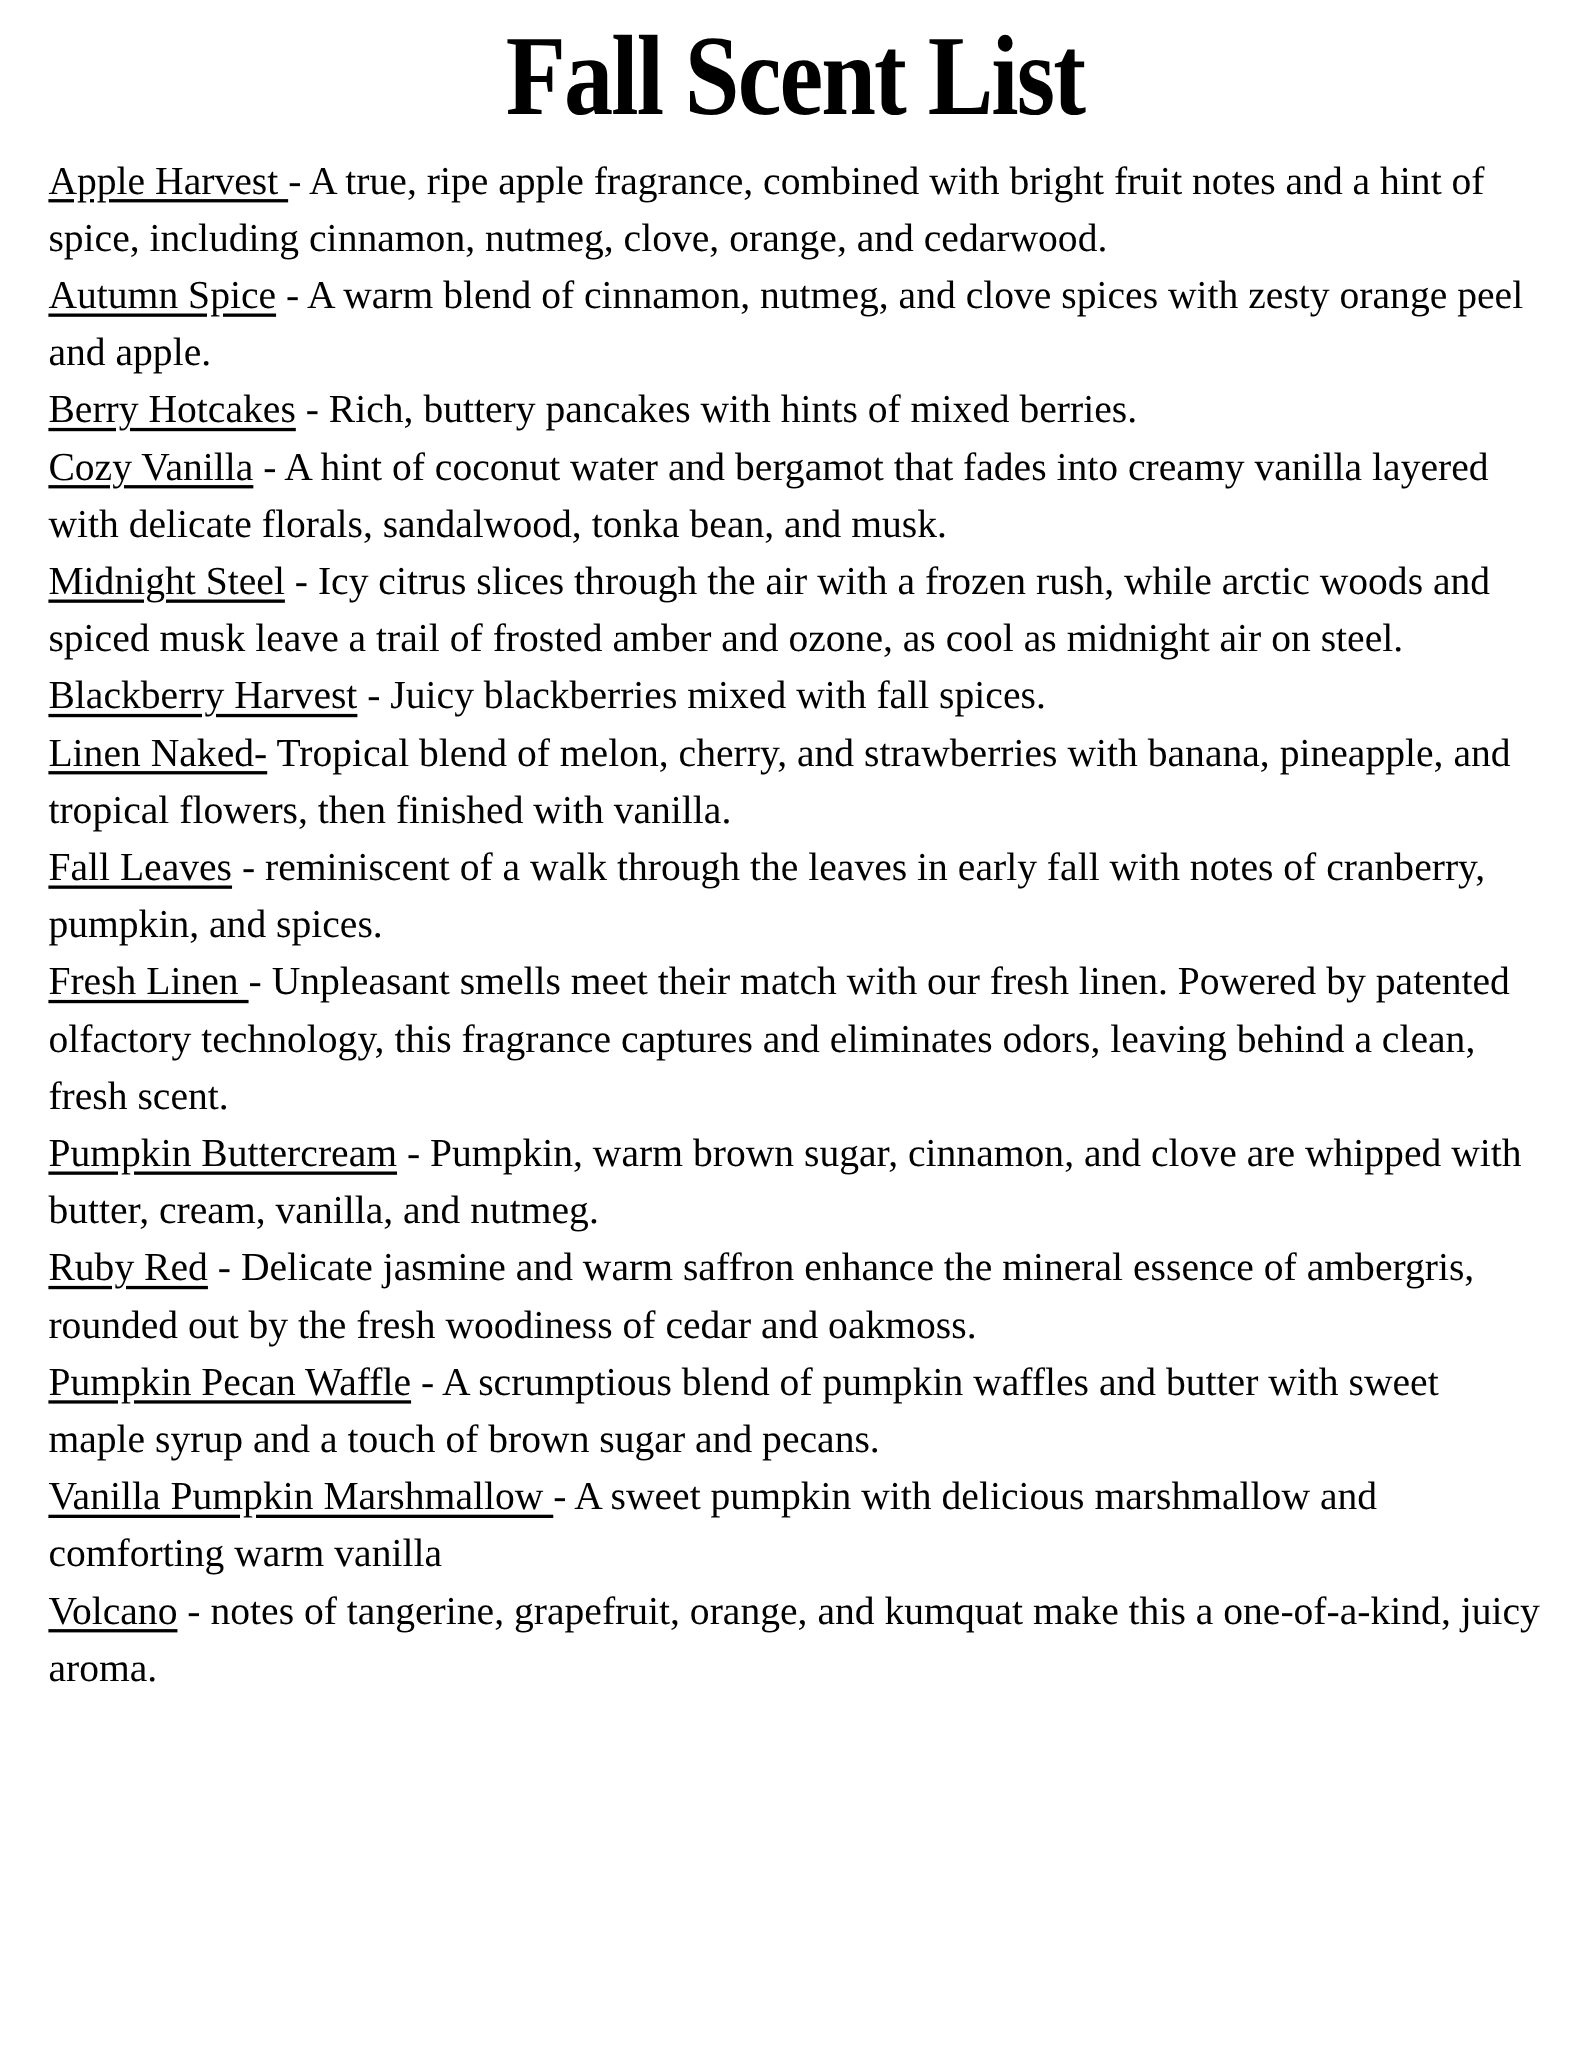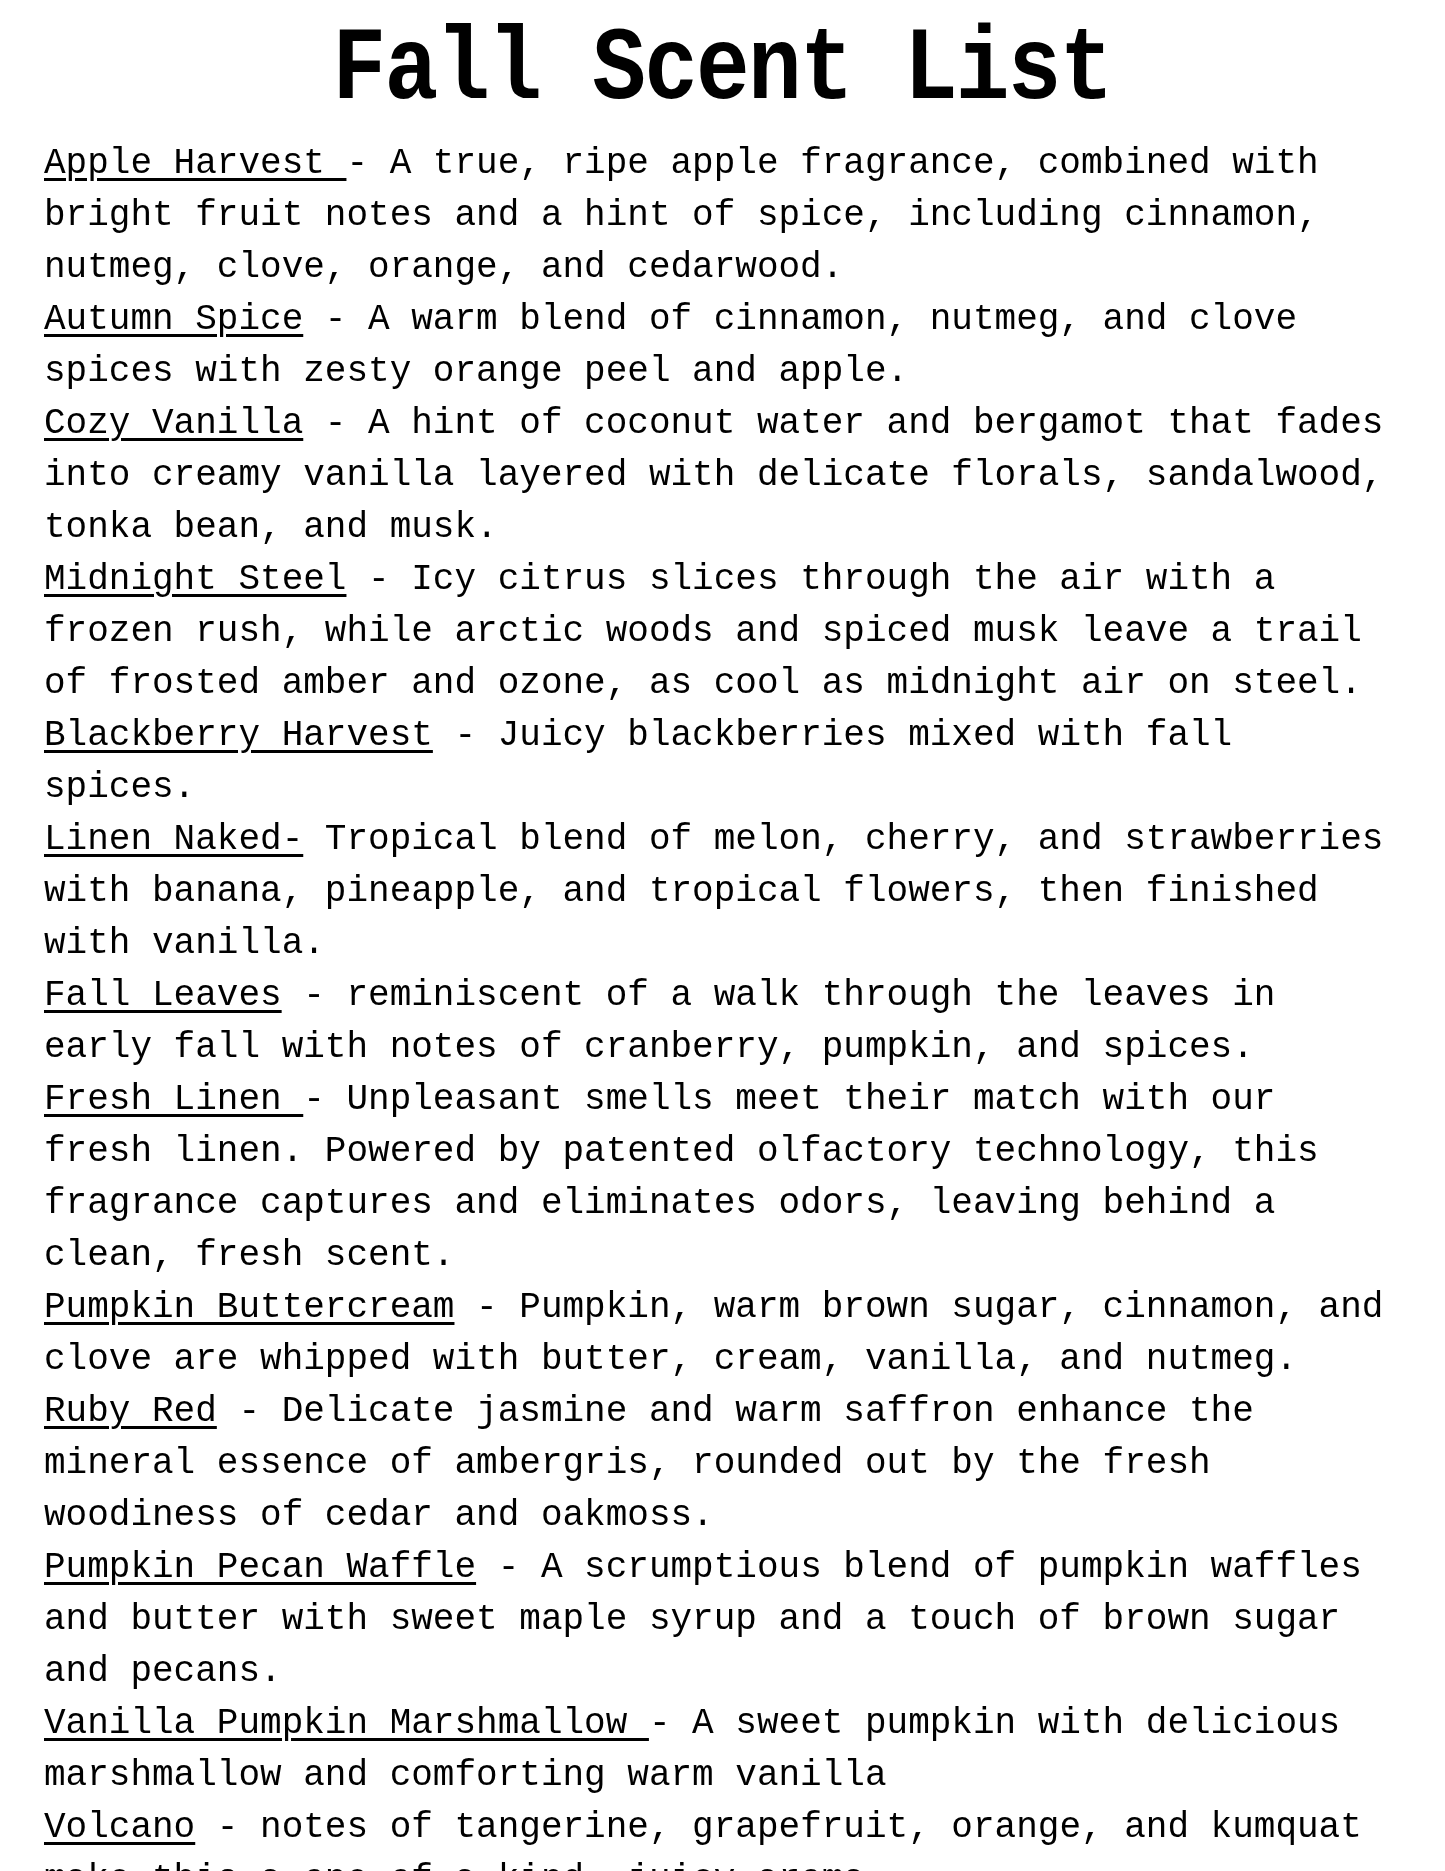--- a/index.html
+++ b/index.html
@@ -9,21 +9,21 @@
   * { margin: 0; padding: 0; box-sizing: border-box; }
   html, body {
     background: var(--bg-color);
     color: var(--text-color);
   }
   .page {
     width: 1445px;
     height: 1871px;
     background: var(--bg-color);
     overflow: hidden;
-    font-family: Liberation Mono, monospace;
+    font-family: Liberation Serif, serif;
   }
   .title-row {
     display: flex;
     justify-content: center;
     margin-top: 18px;
     margin-bottom: 16px;
   }
   .page-title {
     font-size: 104px;
     line-height: 1.0;
@@ -55,20 +55,21 @@
 <div class="page">
   <div class="title-row">
     <h1 class="page-title">Fall Scent List</h1>
   </div>
 
   <div class="scent-list" id="scent-list">
   <p class="scent-item"><span class="scent-name">Apple Harvest&nbsp;</span><span class="scent-desc">- A true, ripe apple fragrance, combined with bright fruit notes and a hint of spice, including cinnamon, nutmeg, clove, orange, and cedarwood.</span></p>
 
   <p class="scent-item"><span class="scent-name">Autumn Spice</span><span class="scent-desc"> - A warm blend of cinnamon, nutmeg, and clove spices with zesty orange peel and apple.</span></p>
 
+  <p class="scent-item"><span class="scent-name">Berry Hotcakes</span><span class="scent-desc"> - Rich, buttery pancakes with hints of mixed berries.</span></p>
 
   <p class="scent-item"><span class="scent-name">Cozy Vanilla</span><span class="scent-desc"> - A hint of coconut water and bergamot that fades into creamy vanilla layered with delicate florals, sandalwood, tonka bean, and musk.</span></p>
 
   <p class="scent-item"><span class="scent-name">Midnight Steel</span><span class="scent-desc"> - Icy citrus slices through the air with a frozen rush, while arctic woods and spiced musk leave a trail of frosted amber and ozone, as cool as midnight air on steel.</span></p>
 
   <p class="scent-item"><span class="scent-name">Blackberry Harvest</span><span class="scent-desc"> - Juicy blackberries mixed with fall spices.</span></p>
 
   <p class="scent-item"><span class="scent-name">Linen Naked-</span><span class="scent-desc"> Tropical blend of melon, cherry, and strawberries with banana, pineapple, and tropical flowers, then finished with vanilla.</span></p>
 
   <p class="scent-item"><span class="scent-name">Fall Leaves</span><span class="scent-desc"> - reminiscent of a walk through the leaves in early fall with notes of cranberry, pumpkin, and spices.</span></p>

